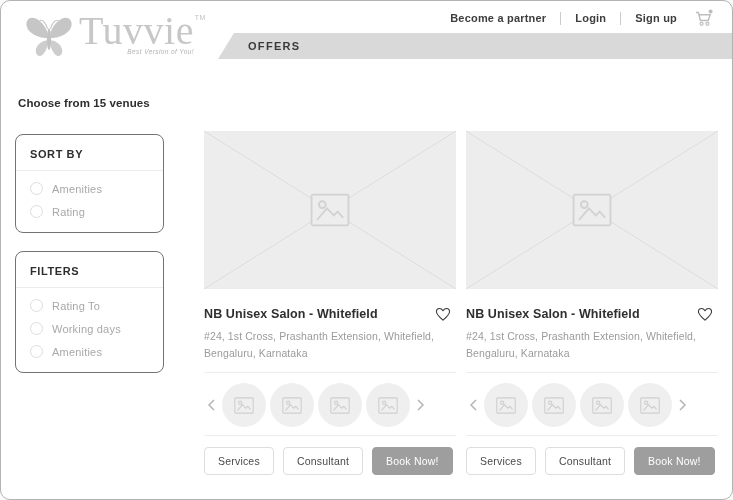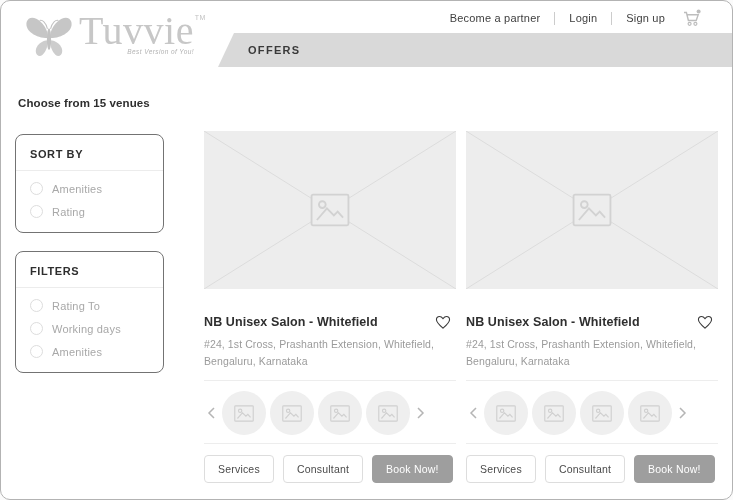--- a/index.html
+++ b/index.html
@@ -24,31 +24,31 @@
   .logo-name{
     font-size:40px;line-height:48px;color:#c7c7c7;font-weight:400;letter-spacing:0.5px;
     font-family:Liberation Serif, serif;
   }
   .logo-tm{position:absolute;top:7px;right:2px;font-size:7px;color:#c2c2c2;letter-spacing:.5px;}
   .logo-tagline{
     text-align:right;font-size:6.5px;font-style:italic;color:#b3b3b3;
     margin-top:-7px;letter-spacing:.4px;
   }
 
-  .nav{position:absolute;top:0;right:30px;height:34px;display:flex;align-items:center;}
+  .nav{position:absolute;top:0;right:18px;height:34px;display:flex;align-items:center;font-weight:bold;}
   .nav-item{
     font-size:11px;color:#3e3e3e;letter-spacing:.2px;cursor:pointer;white-space:nowrap;
     padding:0 2px;
   }
   .nav-sep{width:1px;height:13px;background:#cccccc;margin:0 12px;}
   .cart{margin-left:14px;cursor:pointer;display:flex;}
 
   
   .offers-bar{
-    position:absolute;top:32px;left:217px;right:0;height:34px;
+    position:absolute;top:32px;left:217px;right:0;height:26px;
     background:#d9d9d9;
     clip-path:polygon(16px 0, 100% 0, 100% 100%, 0 100%);
     display:flex;align-items:center;
     padding-left:30px;box-sizing:border-box;
     cursor:pointer;
   }
   .offers-label{font-size:11px;font-weight:700;letter-spacing:1.3px;color:#3a3a3a;}
 
   
   .venues-count{
@@ -77,21 +77,21 @@
   #card-0{left:203px;}
   #card-1{left:465px;}
 
   .placeholder{height:158px;background:#ededed;position:relative;cursor:pointer;}
   .placeholder .xlines{position:absolute;inset:0;width:100%;height:100%;}
   .ph-icon{
     position:absolute;left:50%;top:50%;transform:translate(-50%,-50%);
     width:40px;height:34px;
   }
 
-  .card-head{display:flex;justify-content:space-between;align-items:center;margin-top:25px;padding-right:4px;}
+  .card-head{display:flex;justify-content:space-between;align-items:center;margin-top:17px;padding-right:4px;}
   .card-title{font-size:12.5px;font-weight:700;color:#2f2f2f;letter-spacing:.1px;}
   .heart-btn{cursor:pointer;display:flex;}
 
   .address{margin-top:6px;font-size:10.5px;color:#9b9b9b;line-height:17px;letter-spacing:.1px;}
 
   .divider{height:1px;background:#ededed;margin-top:10px;}
 
   .carousel{display:flex;align-items:center;gap:4px;padding:10px 0 8px;}
   .car-chevron{flex:none;cursor:pointer;display:flex;padding:0 2px;}
   .thumb{

